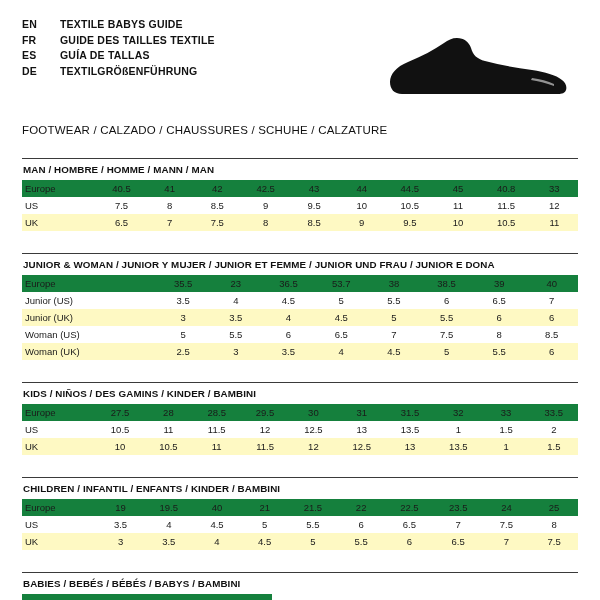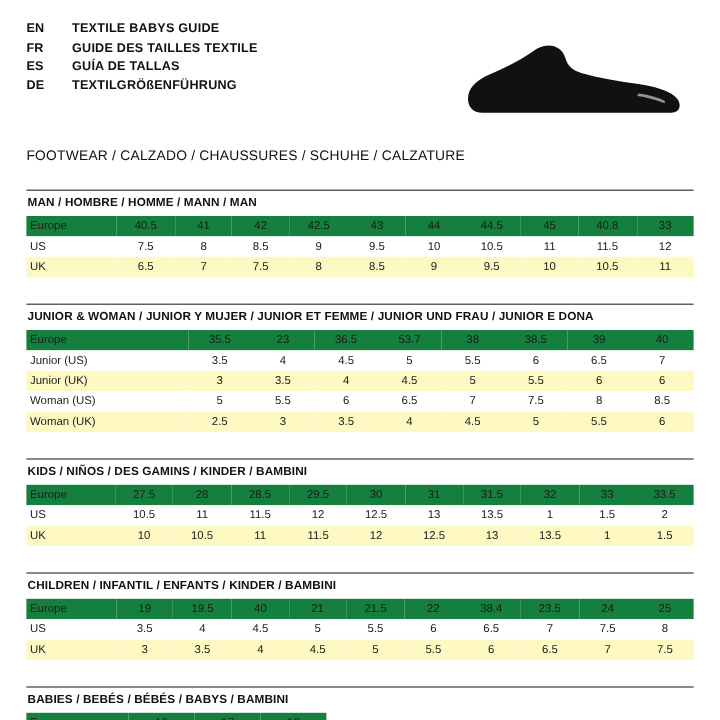--- a/index.html
+++ b/index.html
@@ -311,21 +311,21 @@
     <table class="sizes">
       <tbody>
         <tr class="shaded">
           <td class="rowhead">Europe</td>
           <td class="cell-w">19</td>
           <td class="cell-w">19.5</td>
           <td class="cell-w">40</td>
           <td class="cell-w">21</td>
           <td class="cell-w">21.5</td>
           <td class="cell-w">22</td>
-          <td class="cell-w">38.4</td>
+          <td class="cell-w">22.5</td>
           <td class="cell-w">23.5</td>
           <td class="cell-w">24</td>
           <td class="cell-w">25</td>
         </tr>
         <tr class="plain">
           <td class="rowhead">US</td>
           <td class="cell-w">3.5</td>
           <td class="cell-w">4</td>
           <td class="cell-w">4.5</td>
           <td class="cell-w">5</td>

